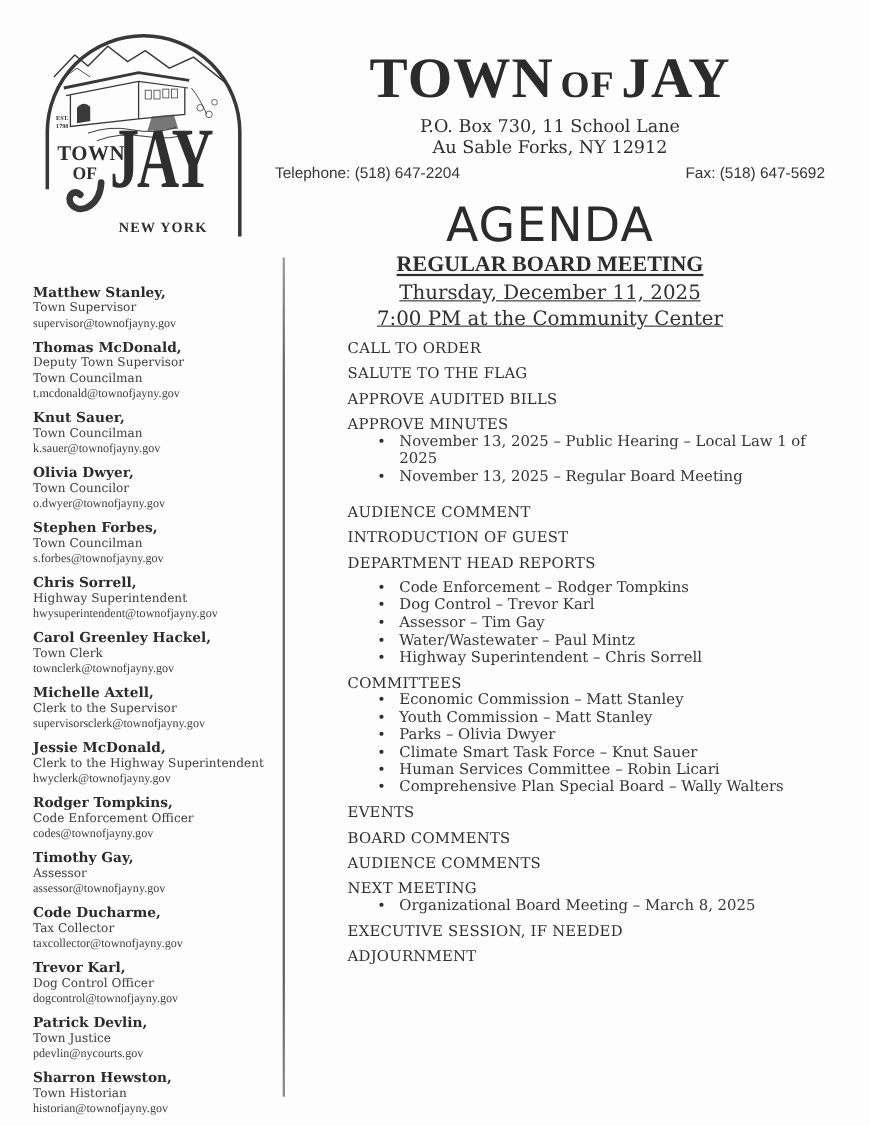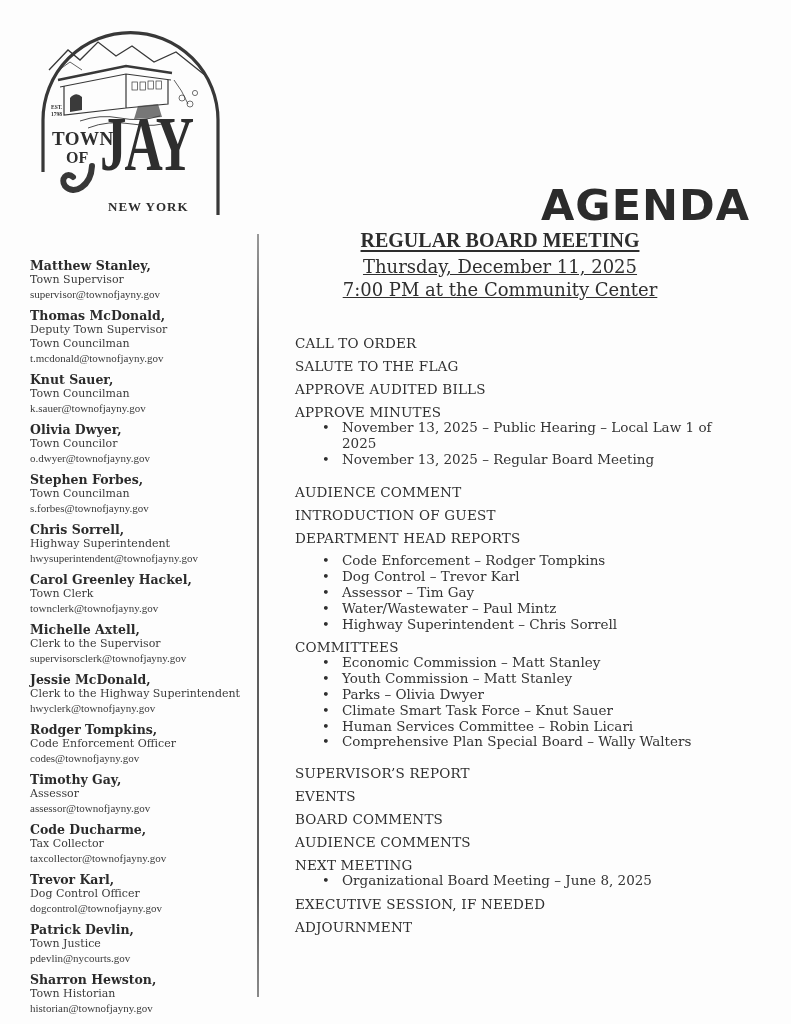--- a/index.html
+++ b/index.html
@@ -19,30 +19,30 @@
                 line-height:1; letter-spacing:1px; }
   .mast-title .big { font-size:52px; }
   .mast-title .small { font-size:34px; margin:0 6px; }
   .addr { font-size:16px; line-height:19px; color:#2f2f2f; }
   .addr-first { margin-top:7px; }
   .phone-row { display:flex; justify-content:space-between; margin-top:6px;
                font-family:"Liberation Sans", sans-serif; font-size:14px; color:#333; }
 
   
   .agenda-head { position:absolute; left:250px; top:182px; width:500px; text-align:center; }
-  .agenda-title { font-family:"DejaVu Sans", sans-serif; font-weight:700; font-size:43px;
-                  line-height:46px; letter-spacing:1px; color:#2b2b2b;text-align:right; }
+  .agenda-title { font-family:"DejaVu Sans", sans-serif; font-weight:400; font-size:43px;
+                  line-height:46px; letter-spacing:1px; color:#2b2b2b; }
   .meeting-type { font-family:"Liberation Serif", serif; font-weight:700; font-size:20px;
                   line-height:20px; margin-top:2px; color:#2d2d2d;
                   text-decoration:underline; text-decoration-thickness:2px; text-underline-offset:3px; }
   .meeting-date, .meeting-time { font-size:18px; line-height:23px; color:#2f2f2f;text-decoration:underline; }
   .meeting-date { margin-top:5px; }
 
   
-  .agenda-body { position:absolute; left:295px; top:309px; width:452px;margin-top:26px; }
+  .agenda-body { position:absolute; left:316px; top:309px; width:452px; }
   .sec { font-size:13.5px; line-height:16px; letter-spacing:.2px; color:#2f2f2f;
          font-weight:500; margin-top:7px; }
   .sec.first { margin-top:0; }
   .sec.gap-lg { margin-top:17px; }
   .sec.gap-md { margin-top:15px; }
   .agenda-body ul { margin:0; padding:0 0 0 47px; list-style:none; }
   .agenda-body ul.gap-top { margin-top:7px; }
   .agenda-body li { font-size:13.5px; line-height:15.8px; color:#333; position:relative; }
   .agenda-body li::before { content:"•"; position:absolute; left:-20px; font-size:13px; color:#2f2f2f; }
 
@@ -99,20 +99,29 @@
         <text x="15" y="89" font-size="5.5">EST.</text>
         <text x="15" y="96" font-size="5.5">1798</text>
         <text x="16" y="125" font-size="19" letter-spacing="0.5">TOWN</text>
         <text x="30" y="143" font-size="16">OF</text>
         <text x="64" y="150" font-size="78" letter-spacing="-3" transform="translate(64,150) scale(0.68,1) translate(-64,-150)">JAY</text>
         <text x="72" y="191" font-size="13" letter-spacing="1">NEW YORK</text>
       </g>
     </svg>
   </div>
 
+  <div class="masthead">
+    <div class="mast-title"><span class="big">TOWN</span><span class="small">OF</span><span class="big">JAY</span></div>
+    <div class="addr addr-first">P.O. Box 730, 11 School Lane</div>
+    <div class="addr">Au Sable Forks, NY 12912</div>
+    <div class="phone-row">
+      <span>Telephone: (518) 647-2204</span>
+      <span>Fax: (518) 647-5692</span>
+    </div>
+  </div>
 
   <div class="agenda-head">
     <div class="agenda-title">AGENDA</div>
     <div class="meeting-type">REGULAR BOARD MEETING</div>
     <div class="meeting-date">Thursday, December 11, 2025</div>
     <div class="meeting-time">7:00 PM at the Community Center</div>
   </div>
 
   <div class="agenda-body">
     <div class="sec first">CALL TO ORDER</div>
@@ -135,27 +144,26 @@
     </ul>
     <div class="sec">COMMITTEES</div>
     <ul>
       <li>Economic Commission – Matt Stanley</li>
       <li>Youth Commission – Matt Stanley</li>
       <li>Parks – Olivia Dwyer</li>
       <li>Climate Smart Task Force – Knut Sauer</li>
       <li>Human Services Committee – Robin Licari</li>
       <li>Comprehensive Plan Special Board – Wally Walters</li>
     </ul>
-    <div class="sec gap-md">SUPERVISOR’S REPORT</div>
     <div class="sec">EVENTS</div>
     <div class="sec">BOARD COMMENTS</div>
     <div class="sec">AUDIENCE COMMENTS</div>
     <div class="sec">NEXT MEETING</div>
     <ul>
-      <li>Organizational Board Meeting – June 8, 2025</li>
+      <li>Organizational Board Meeting – March 8, 2025</li>
     </ul>
     <div class="sec">EXECUTIVE SESSION, IF NEEDED</div>
     <div class="sec">ADJOURNMENT</div>
   </div>
 
   <div class="sidebar">
     <div class="official">
         <div class="o-name">Matthew Stanley,</div>
         <div class="o-title">Town Supervisor</div>
         <div class="o-email">supervisor@townofjayny.gov</div>

